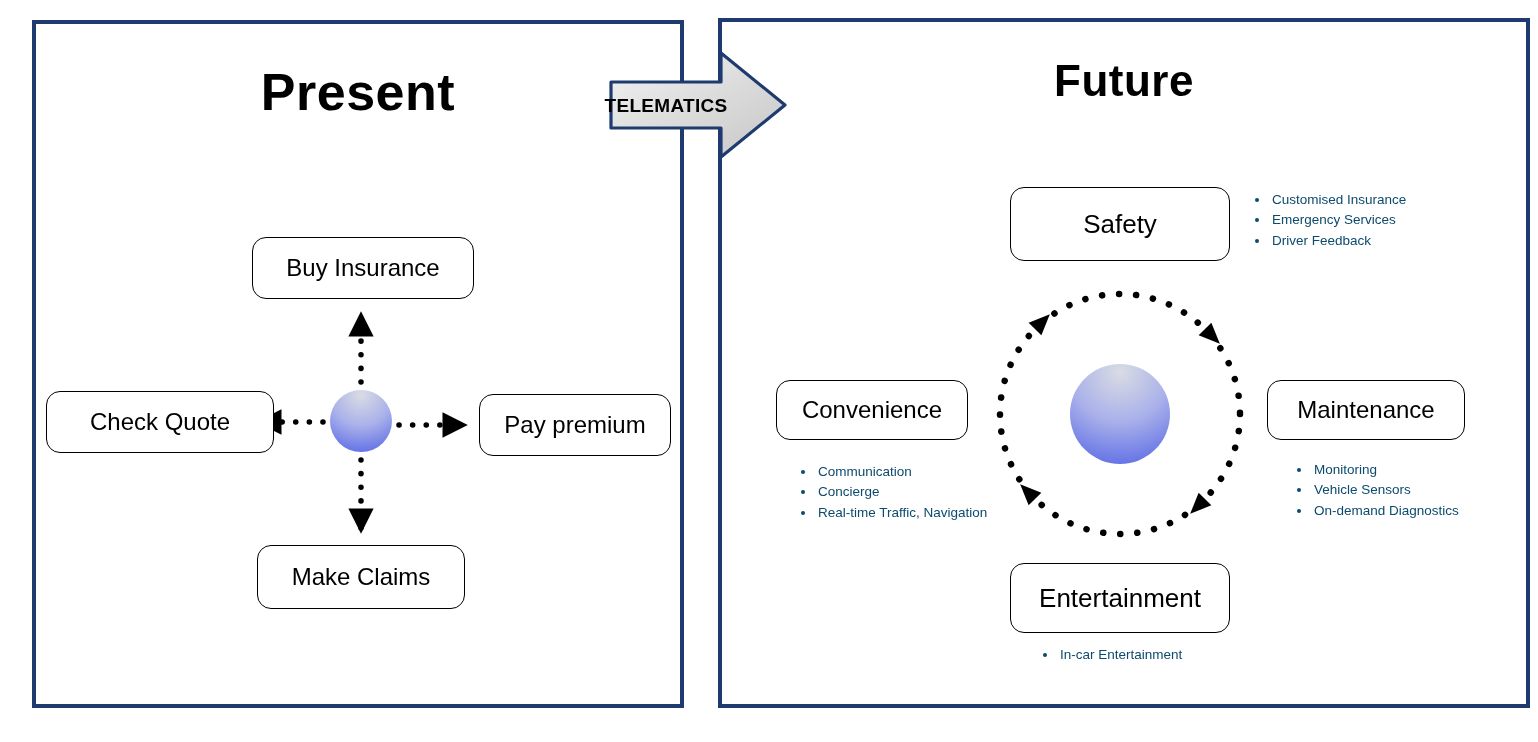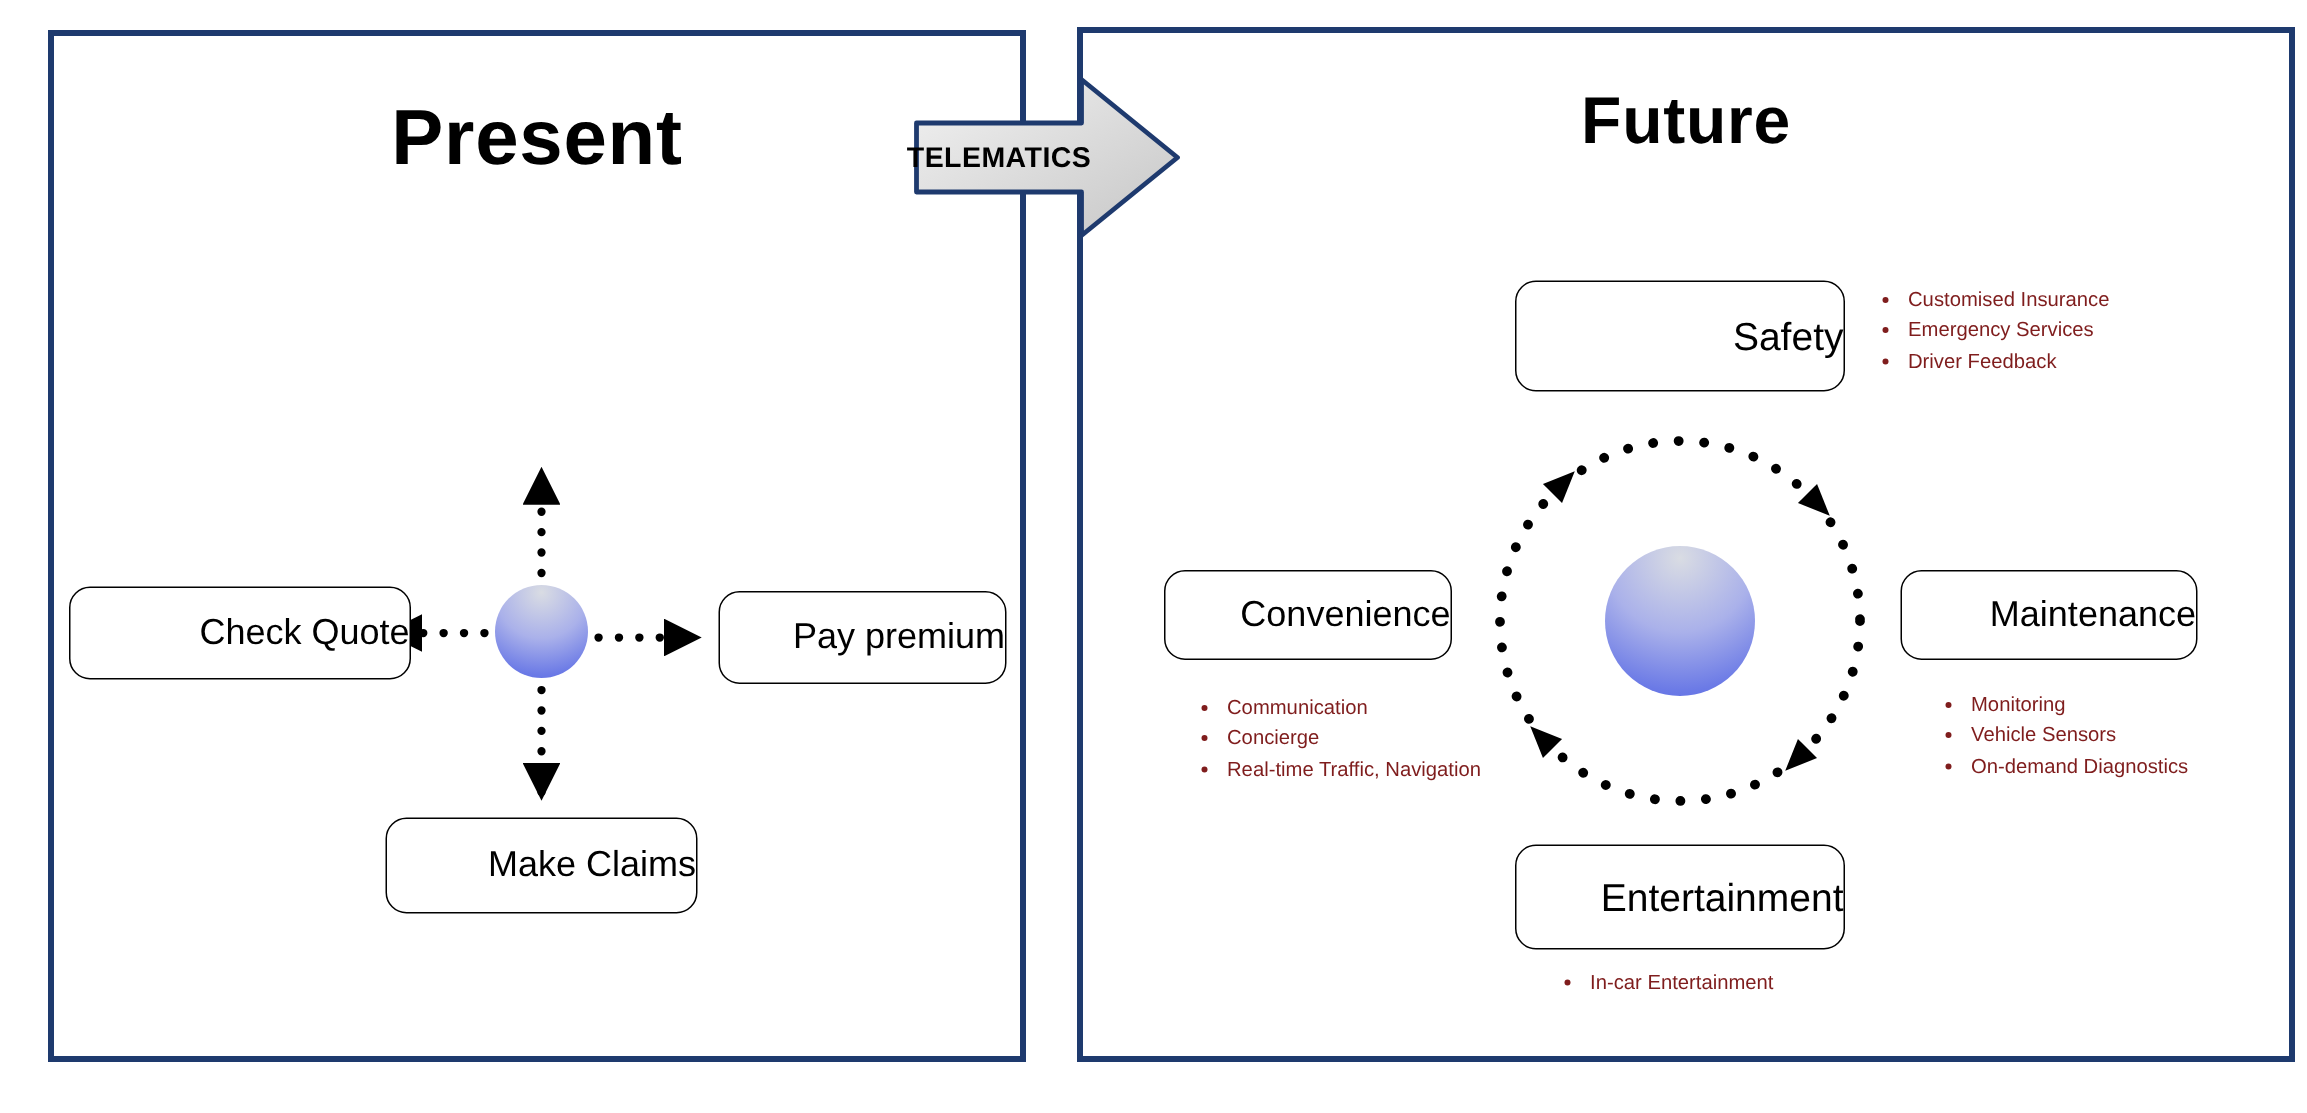--- a/index.html
+++ b/index.html
@@ -29,40 +29,40 @@
   }
   .panel-left  .panel-title { top: 38px; font-size: 52px; }
   .panel-right .panel-title { top: 34px; font-size: 44px; }
   .node-box {
     position: absolute;
     border: 1.6px solid #000;
     border-radius: 14px;
     background: #fff;
     display: flex;
     align-items: center;
-    justify-content: flex-end;
+    justify-content: center;
     font-size: 24px;
     box-sizing: border-box;
     z-index: 3;
   }
   .sphere {
     position: absolute;
     border-radius: 50%;
     background: radial-gradient(ellipse 130% 130% at 50% 8%,
                 #d9dce3 0%, #aab1ea 38%, #6b7ae6 68%, #4152de 100%);
     z-index: 2;
   }
   .diagram-svg { position: absolute; left: 0; top: 0; z-index: 1; }
   .bullets {
     position: absolute;
     margin: 0;
     padding-left: 18px;
     font-size: 13.5px;
     line-height: 1.5;
-    color: #7f1d1d;
+    color: #0c4a6e;
     z-index: 3;
   }
   .bullets li { padding-left: 2px; }
   .telematics-arrow {
     position: absolute;
     left: 608px; top: 48px;
     width: 182px; height: 114px;
     z-index: 10;
   }
   .telematics-label {
@@ -93,20 +93,23 @@
         <g stroke="#000" stroke-width="5.5" stroke-linecap="round" stroke-dasharray="0.1 13.5" fill="none">
           <line x1="325" y1="358" x2="325" y2="291" marker-end="url(#ah)"></line>
           <line x1="325" y1="436" x2="325" y2="506" marker-end="url(#ah)"></line>
           <line x1="287" y1="398" x2="224" y2="398" marker-end="url(#ah)"></line>
           <line x1="363" y1="401" x2="428" y2="401" marker-end="url(#ah)"></line>
         </g>
       </svg>
 
       <div class="sphere" style="left:294px; top:366px; width:62px; height:62px;"></div>
 
+      <div class="node-box" style="left:216px; top:213px; width:222px; height:62px;">
+        <span>Buy Insurance</span>
+      </div>
       <div class="node-box" style="left:10px; top:367px; width:228px; height:62px;">
         <span>Check Quote</span>
       </div>
       <div class="node-box" style="left:443px; top:370px; width:192px; height:62px;">
         <span>Pay premium</span>
       </div>
       <div class="node-box" style="left:221px; top:521px; width:208px; height:64px;">
         <span>Make Claims</span>
       </div>
     </div>

